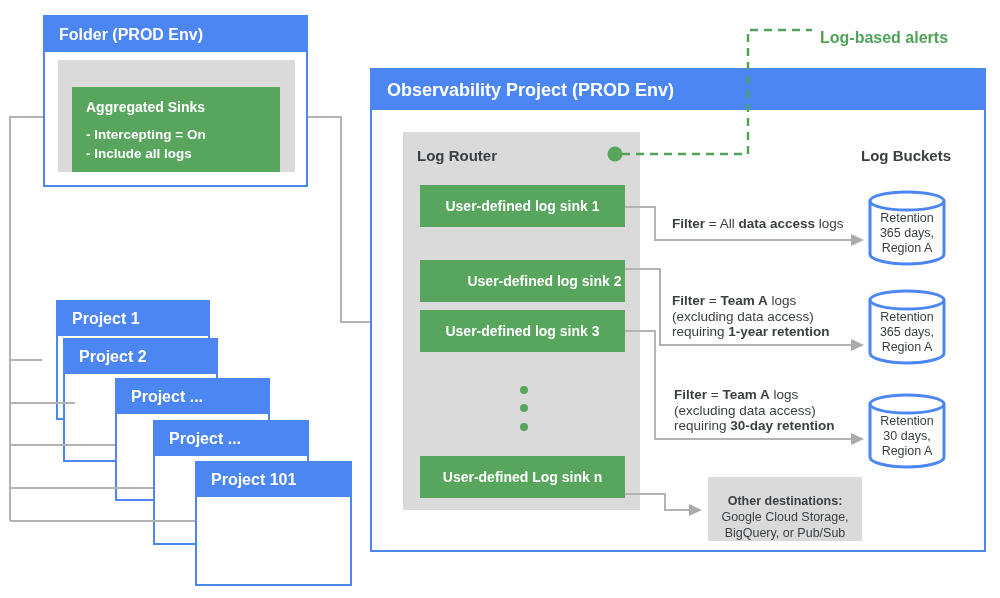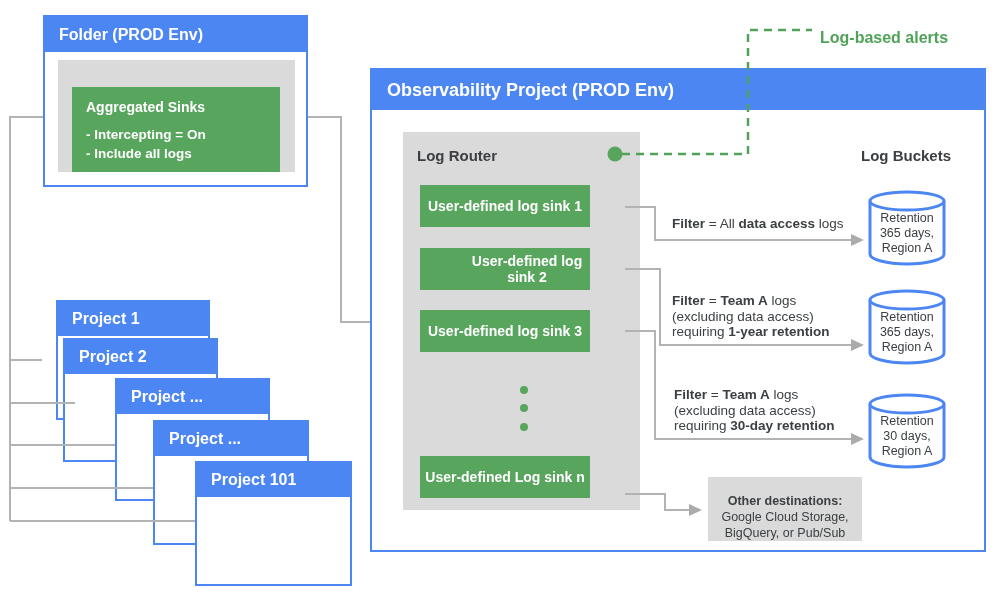--- a/index.html
+++ b/index.html
@@ -17,21 +17,21 @@
   
   .bluebox{position:absolute;background:#fff;border:2px solid var(--blue);z-index:2;}
   .bluebox .hdr{background:var(--blue);color:#fff;font-weight:bold;display:flex;align-items:center;padding-left:14px;}
 
   .folder-hdr{height:35px;font-size:16px;}
   .proj-hdr{height:34px;font-size:16px;}
   .obs-hdr{height:40px;font-size:18px;padding-left:15px !important;}
 
   .graypanel{position:absolute;background:var(--panel-gray);}
   .greenbox{position:absolute;background:var(--green-box);color:#fff;}
-  .sinkbox{width:170px;height:42px;display:flex;align-items:center;justify-content:center;
+  .sinkbox{width:205px;height:42px;display:flex;align-items:center;justify-content:center;
            font-size:14px;font-weight:bold;text-align:center;}
   .aggbox{left:72px;top:87px;width:208px;height:85px;padding:12px 0 0 14px;font-size:14px;font-weight:bold;}
   .aggbox .agg-title{margin-bottom:10px;}
   .aggbox .agg-item{font-size:13.5px;line-height:19px;}
 
   .label-dark{position:absolute;color:var(--text-dark);font-weight:bold;z-index:3;}
   .filter{position:absolute;color:var(--text-dark);font-size:13.5px;line-height:15.5px;z-index:3;}
   .alerts{position:absolute;color:var(--green-line);font-size:16px;font-weight:bold;line-height:20px;z-index:3;}
 
   .bucket{position:absolute;width:82px;height:78px;z-index:3;}
@@ -81,21 +81,21 @@
     <div class="hdr proj-hdr">Project 101</div>
   </div>
 
   <div class="bluebox" style="left:370px;top:68px;width:616px;height:484px;text-align:right;">
     <div class="hdr obs-hdr">Observability Project (PROD Env)</div>
   </div>
 
   <div class="graypanel" style="left:403px;top:132px;width:237px;height:378px;z-index:3;"></div>
   <div class="label-dark" style="left:417px;top:147px;font-size:15px;">Log Router</div>
   <div class="greenbox sinkbox" style="left:420px;top:185px;z-index:4;">User-defined log sink 1</div>
-  <div class="greenbox sinkbox" style="left:420px;top:248px;z-index:4;padding-left:44px;">User-defined log sink 2</div>
+  <div class="greenbox sinkbox" style="left:420px;top:260px;z-index:4;padding-left:44px;">User-defined log sink 2</div>
   <div class="greenbox sinkbox" style="left:420px;top:310px;z-index:4;">User-defined log sink 3</div>
   <div class="greenbox sinkbox" style="left:420px;top:456px;z-index:4;">User-defined Log sink n</div>
 
   <div class="label-dark" style="left:845px;top:147px;width:122px;text-align:center;font-size:15px;">Log Buckets</div>
 
   <div class="bucket" style="left:866px;top:190px;">
     <svg width="82" height="78" viewBox="0 0 82 78">
       <path class="cyl" d="M4 11 V64 a37 10 0 0 0 74 0 V11"></path>
       <ellipse class="cyl" cx="41" cy="11" rx="37" ry="9"></ellipse>
     </svg>

